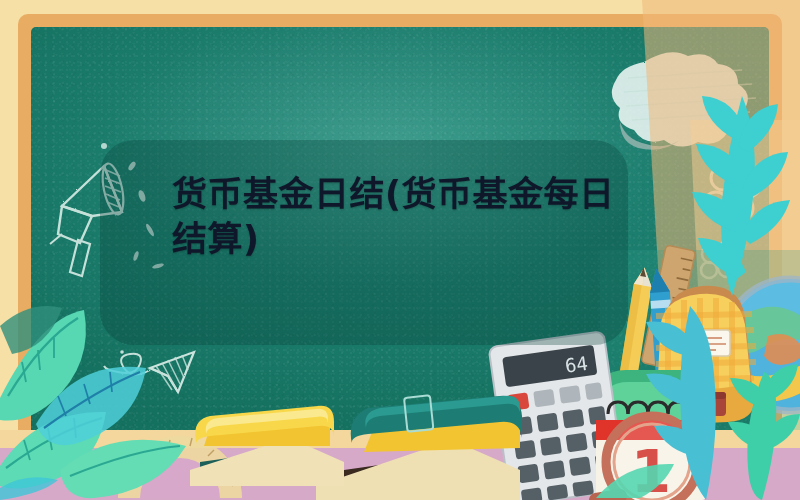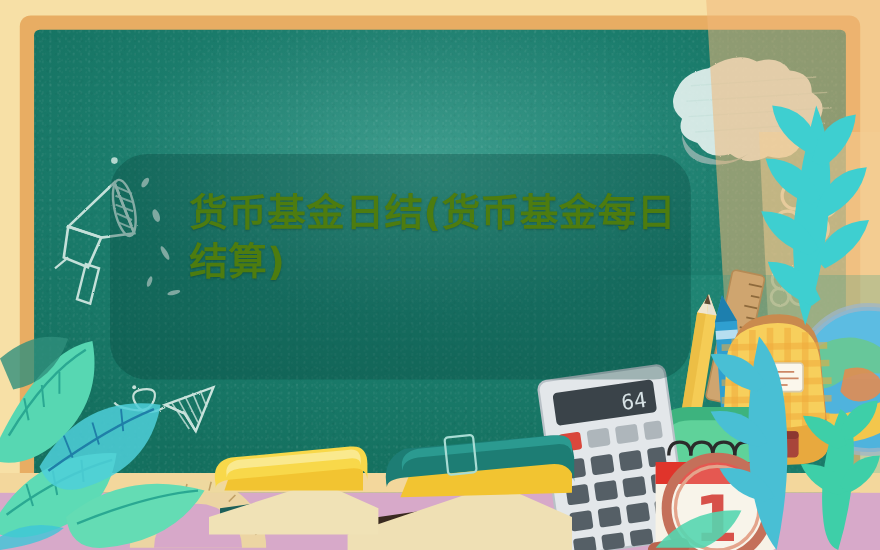--- a/index.html
+++ b/index.html
@@ -54,21 +54,21 @@
 
   
   .title-panel{
     position:absolute;left:100px;top:140px;width:528px;height:205px;
     background:rgba(4,58,52,.30);
     border-radius:34px;
   }
 
   .title-text{
     position:absolute;left:172px;top:172px;width:470px;
-    color:#4d7c0f;
+    color:#0f172a;
     font-size:35px;line-height:45px;
     font-weight:bold;
     letter-spacing:.5px;
     text-shadow:0 1px 2px rgba(0,0,0,.22);
     font-family:"DejaVu Sans","Liberation Sans",sans-serif;
   }
 </style>
 </head>
 <body>
 

